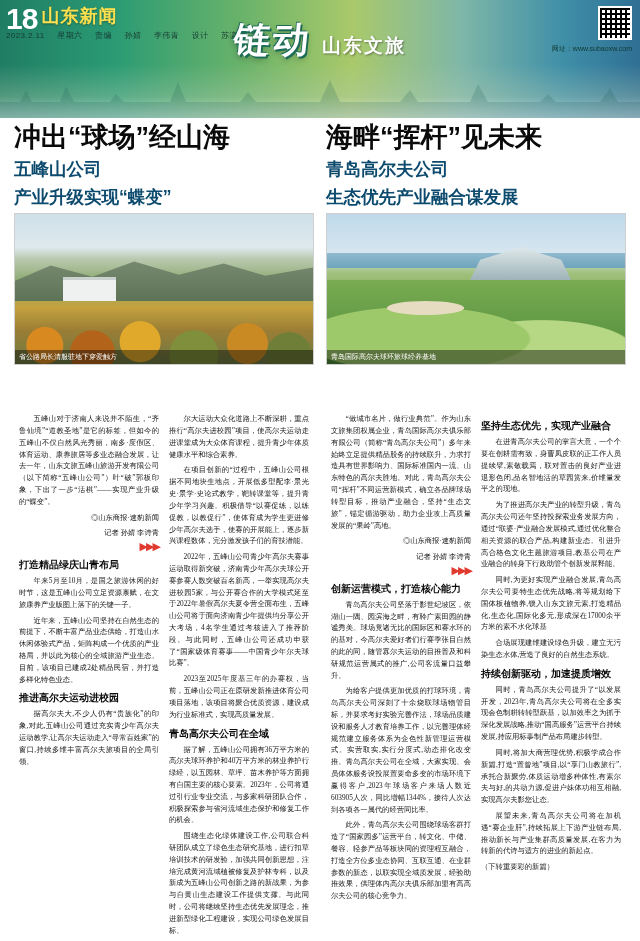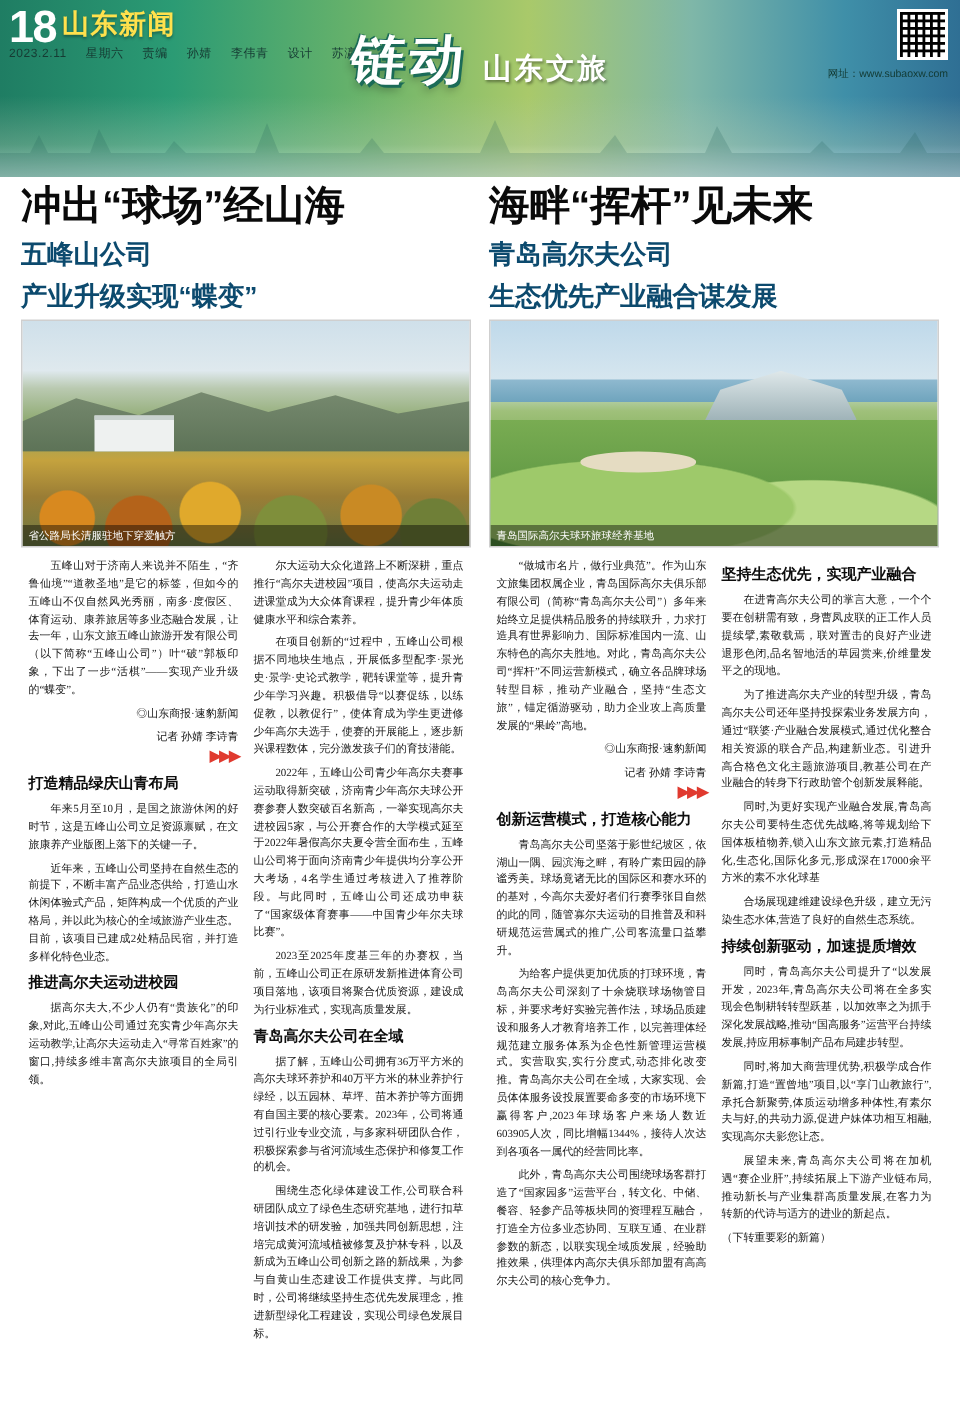--- a/index.html
+++ b/index.html
@@ -147,21 +147,21 @@
       radial-gradient(ellipse at 72% 84%, #b6d884 0 30%, transparent 31%),
       linear-gradient(180deg,#79ac52,#4e8a3a);
   }
   .photoR .bunker{
     position:absolute; left:20%; top:58%; width:26%; height:9%;
     background:#e5dcc2; border-radius:50%;
   }
 
   
   .body-wrap{ display:flex; padding:6px 8px 0 8px; }
-  .half { width:50%; padding:0 6px; }
+  .half { width:50%; padding:0 6px;margin-top:42px; }
   .cols2 { display:flex; }
   .col { width:50%; padding:0 5px; }
   p.tx {
     font-size:7.3px; line-height:1.62; text-align:justify;
     margin:0 0 4px 0; text-indent:2em; color:#161616;
     font-family:"Liberation Serif", serif;
   }
   p.tx.noind{ text-indent:0; }
   .sub-h{
     font-family:Liberation Sans, sans-serif;

